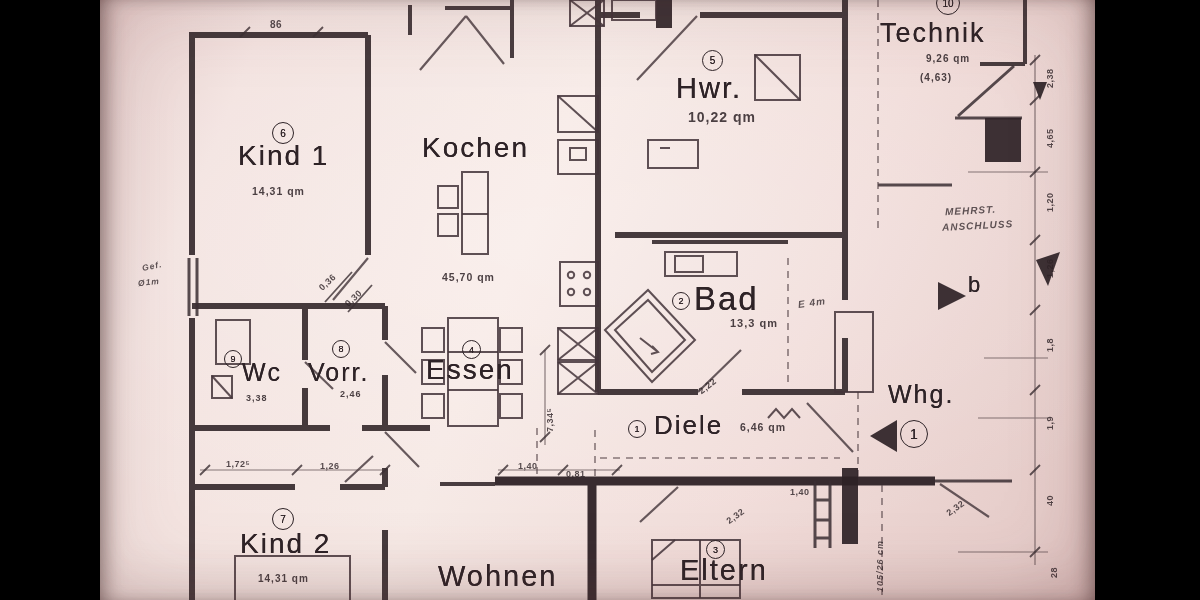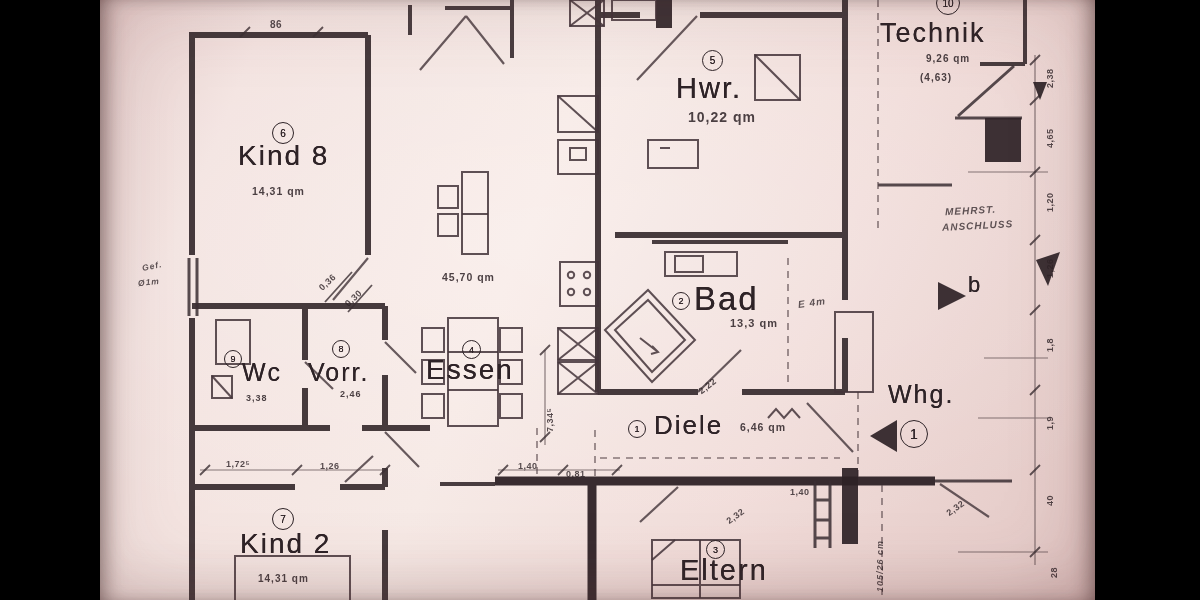--- a/index.html
+++ b/index.html
@@ -167,29 +167,31 @@
     <span class="num" style="left:836px;top:-9px;width:22px;height:22px;font-size:10px;">10</span>
     <span class="num" style="left:572px;top:292px;width:16px;height:16px;font-size:9px;">2</span>
     <span class="num" style="left:124px;top:350px;width:16px;height:16px;font-size:9px;">9</span>
     <span class="num" style="left:232px;top:340px;width:16px;height:16px;font-size:9px;">8</span>
     <span class="num" style="left:362px;top:340px;width:17px;height:17px;font-size:9px;">4</span>
     <span class="num" style="left:528px;top:420px;width:16px;height:16px;font-size:9px;">1</span>
     <span class="num" style="left:172px;top:508px;width:20px;height:20px;font-size:10px;">7</span>
     <span class="num" style="left:606px;top:540px;width:17px;height:17px;font-size:9px;">3</span>
     <span class="num" style="left:800px;top:420px;width:26px;height:26px;font-size:14px;">1</span>
 
-    <span class="txt lbl" style="left:138px;top:142px;font-size:28px;">Kind 8</span>
+    <span class="txt lbl" style="left:138px;top:142px;font-size:28px;">Kind 1</span>
+    <span class="txt lbl" style="left:322px;top:134px;font-size:28px;">Kochen</span>
     <span class="txt lbl" style="left:576px;top:74px;font-size:29px;">Hwr.</span>
     <span class="txt lbl" style="left:780px;top:20px;font-size:27px;">Technik</span>
     <span class="txt lbl" style="left:594px;top:282px;font-size:33px;">Bad</span>
     <span class="txt lbl" style="left:142px;top:360px;font-size:25px;">Wc</span>
     <span class="txt lbl" style="left:208px;top:360px;font-size:25px;">Vorr.</span>
     <span class="txt lbl" style="left:326px;top:356px;font-size:28px;">Essen</span>
     <span class="txt lbl" style="left:554px;top:412px;font-size:26px;">Diele</span>
     <span class="txt lbl" style="left:140px;top:530px;font-size:28px;">Kind 2</span>
+    <span class="txt lbl" style="left:338px;top:562px;font-size:29px;">Wohnen</span>
     <span class="txt lbl" style="left:580px;top:556px;font-size:29px;">Eltern</span>
     <span class="txt lbl" style="left:788px;top:382px;font-size:25px;">Whg.</span>
     <span class="txt lbl" style="left:868px;top:274px;font-size:22px;">b</span>
 
     <span class="txt area" style="left:152px;top:186px;font-size:10.5px;">14,31 qm</span>
     <span class="txt area" style="left:342px;top:272px;font-size:10.5px;">45,70 qm</span>
     <span class="txt area" style="left:588px;top:110px;font-size:14px;">10,22 qm</span>
     <span class="txt area" style="left:826px;top:54px;font-size:10px;">9,26 qm</span>
     <span class="txt area" style="left:820px;top:73px;font-size:10px;">(4,63)</span>
     <span class="txt area" style="left:598px;top:318px;font-size:11px;margin-left:32px;">13,3 qm</span>

